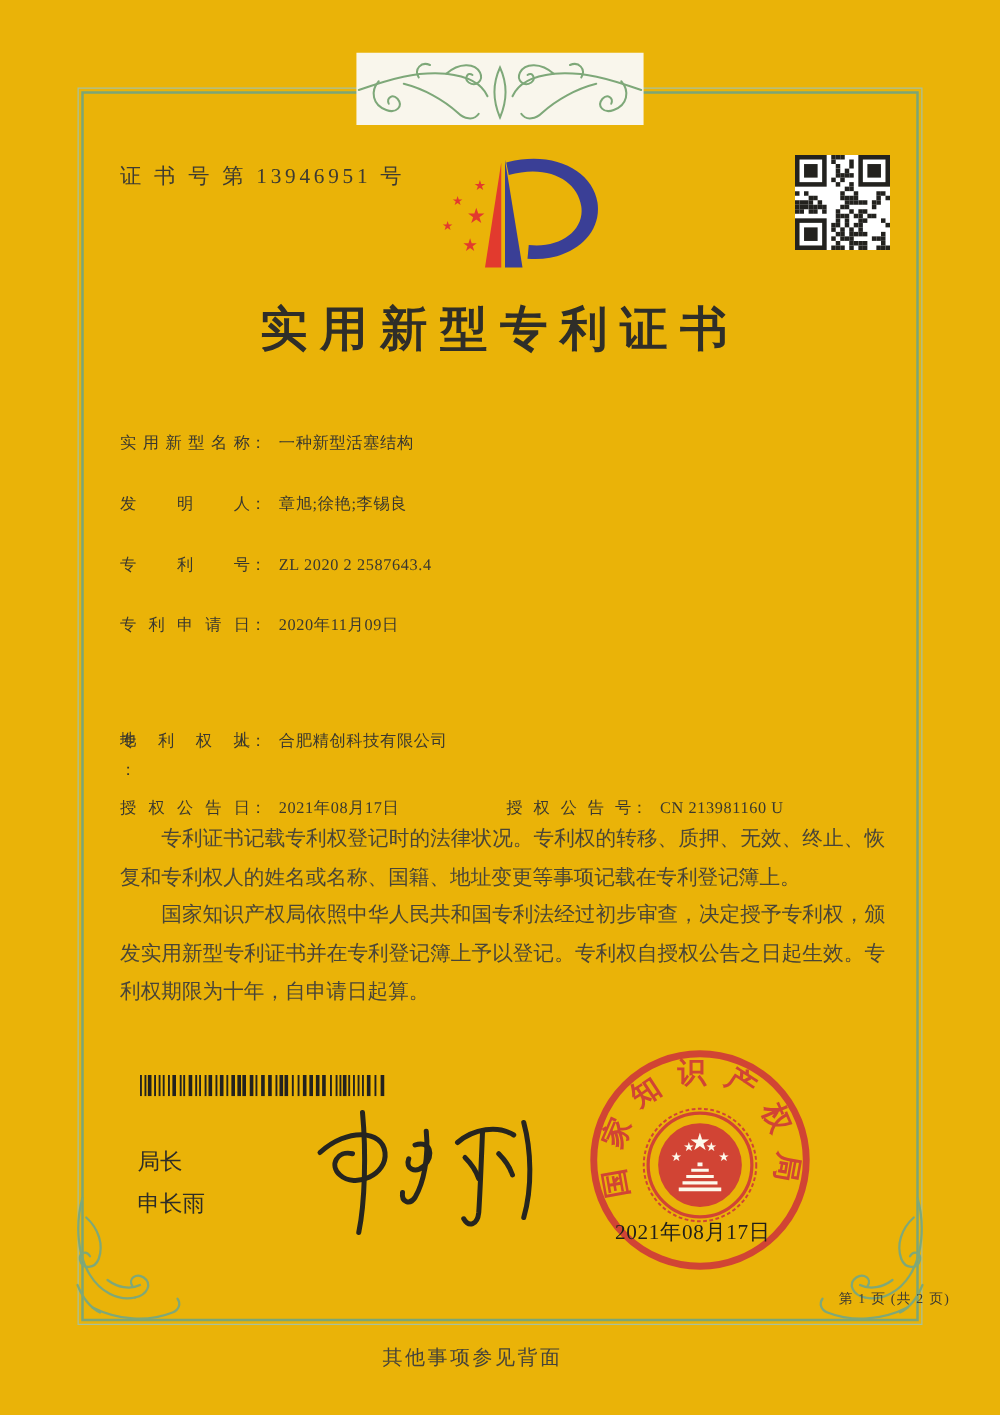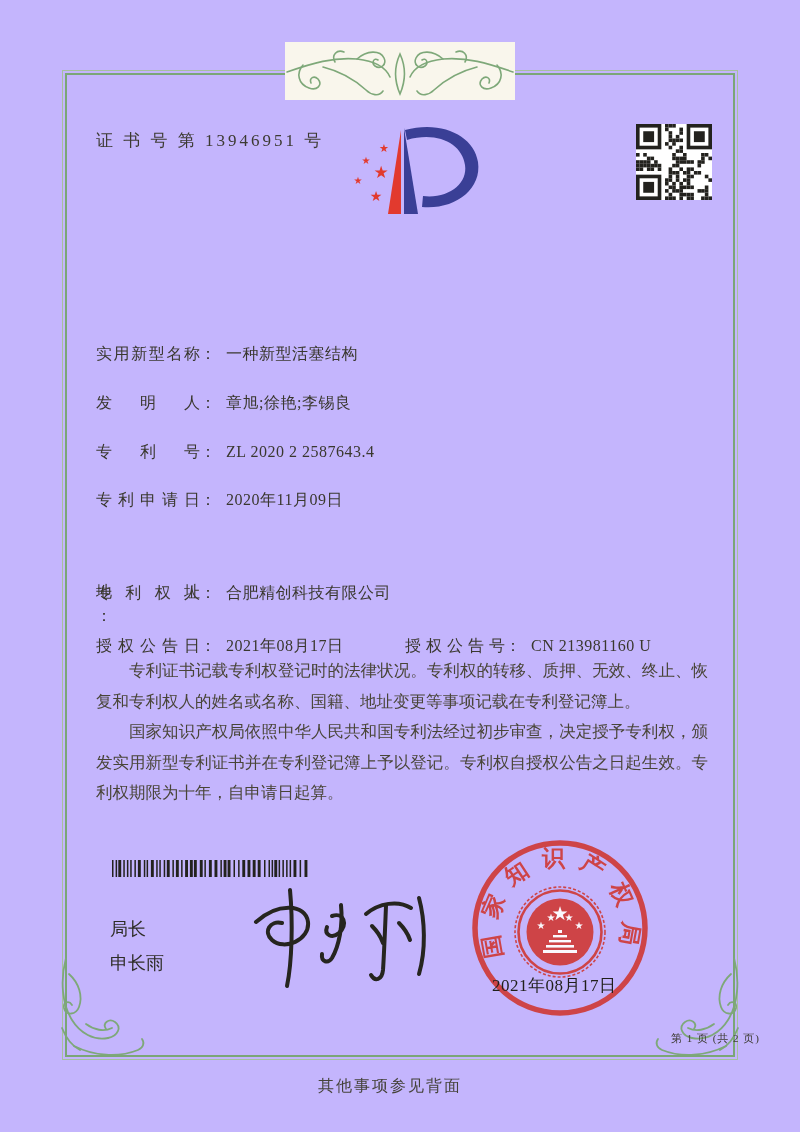--- a/index.html
+++ b/index.html
@@ -1,18 +1,18 @@
 <!DOCTYPE html>
 <html><head>
 <meta charset="utf-8">
 <style>
   html,body{margin:0;padding:0;background:#e8e6de;}
   .page{
     position:relative; width:800px; height:1132px; margin:0 auto;
-    background:#c4b5fd; overflow:hidden;
+    background:#eab308; overflow:hidden;
     font-family:"Liberation Serif", serif; color:#35332c;
   }
   
   .frame{
     position:absolute; left:62px; top:70px; width:674px; height:988px;
     border:1px solid #a6c19e; pointer-events:none;
   }
   .frame::after{
     content:""; position:absolute; inset:2px; border:2px solid #7ba677;
   }
@@ -22,21 +22,21 @@
     letter-spacing:3px; color:#3c3a32;
   }
   .logo{position:absolute; left:334px; top:116px;}
   .qr{position:absolute; left:636px; top:124px;}
   .title{
     position:absolute; left:0; top:238px; width:100%; text-align:center;
     font-size:38px; font-weight:600; letter-spacing:10px; color:#2f2e29;
   }
   .fields{position:absolute; left:96px; top:342px; width:614px;}
   .frow{position:absolute; left:0; display:flex; align-items:flex-start;
-    font-size:16px; line-height:24px; color:#3a382f; white-space:nowrap;}
+    font-size:13px; line-height:24px; color:#3a382f; white-space:nowrap;}
   .flabel{display:inline-block; width:104px; text-align:justify; text-align-last:justify;}
   .fcolon{display:inline-block;}
   .fvalue{margin-left:10px; letter-spacing:0.5px;}
   .fvalue.wrap{white-space:normal; width:488px;}
   .row0{top:0;} .row1{top:49px;} .row2{top:98px;} .row3{top:146px;}
   .row4{top:195px;margin-top:44px;} .row5{top:238px;flex-direction:column;} .row6{top:292px; width:614px;}
   .pair2{position:absolute; left:309px; top:0; display:flex;}
   .paragraphs{
     position:absolute; left:96px; top:656px; width:612px;
     font-size:16.5px; line-height:30.5px; color:#494538;
@@ -51,21 +51,21 @@
   .seal-date{
     position:absolute; left:492px; top:974px; width:150px;
     font-size:17px; color:#201f1a; letter-spacing:0.5px; font-weight:500;
   }
   .page-num{
     position:absolute; left:4px; top:1031px; width:756px; text-align:right;
     font-size:11px; color:#3c3a32; letter-spacing:1px;
   }
   .back-note{
     position:absolute; left:0; top:1076px; width:756px; text-align:center;
-    font-size:16px; color:#45433a; letter-spacing:2px;padding-left:12px;
+    font-size:16px; color:#45433a; letter-spacing:2px;
   }
 </style>
 </head>
 <body>
 
 <div class="page">
 
   <div class="frame"></div>
 
   <svg class="ornament" style="left:285px;top:42px" width="230" height="58" viewBox="0 0 230 58">
@@ -246,20 +246,21 @@
       <rect x="3.619047619047619" y="3.619047619047619" width="18.095238095238095" height="18.095238095238095" fill="#ffffff"></rect>
       <rect x="7.238095238095238" y="7.238095238095238" width="10.857142857142858" height="10.857142857142858" fill="#23221e"></rect>
       <rect x="50.666666666666664" y="0" width="25.333333333333332" height="25.333333333333332" fill="#23221e"></rect>
       <rect x="54.285714285714285" y="3.619047619047619" width="18.095238095238095" height="18.095238095238095" fill="#ffffff"></rect>
       <rect x="57.904761904761905" y="7.238095238095238" width="10.857142857142858" height="10.857142857142858" fill="#23221e"></rect>
       <rect x="0" y="50.666666666666664" width="25.333333333333332" height="25.333333333333332" fill="#23221e"></rect>
       <rect x="3.619047619047619" y="54.285714285714285" width="18.095238095238095" height="18.095238095238095" fill="#ffffff"></rect>
       <rect x="7.238095238095238" y="57.904761904761905" width="10.857142857142858" height="10.857142857142858" fill="#23221e"></rect>
     </svg>
 
+  <div class="title">实用新型专利证书</div>
 
   <div class="fields">
     <div class="frow row0">
       <span class="flabel">实用新型名称</span>
         <span class="fcolon">：</span>
       <span class="fvalue">一种新型活塞结构</span>
     </div>
     <div class="frow row1">
       <span class="flabel">发明人</span>
         <span class="fcolon">：</span>

